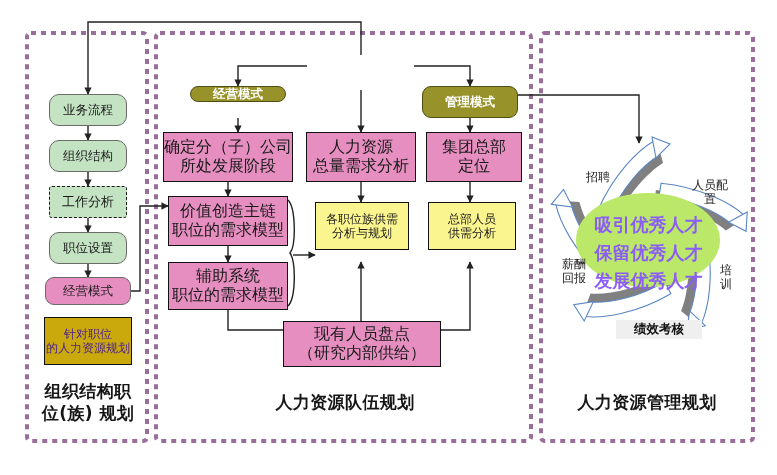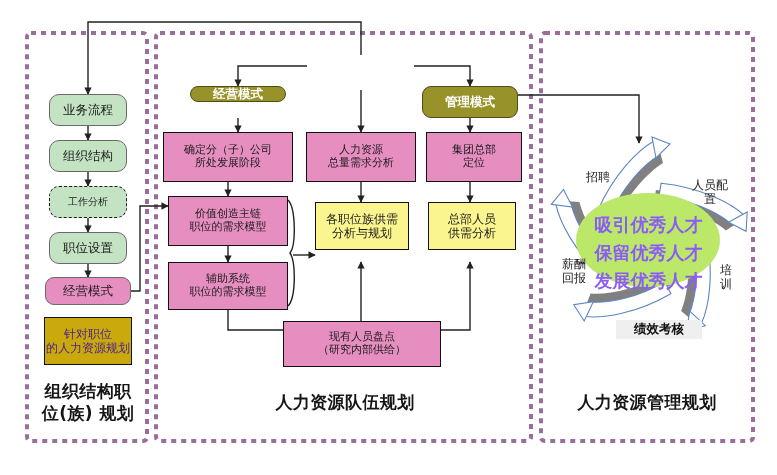--- a/index.html
+++ b/index.html
@@ -7,25 +7,25 @@
   body{width:777px;height:475px;position:relative;overflow:hidden;
        font-family:"DejaVu Sans","Liberation Sans",sans-serif;}
   #stage{position:absolute;left:0;top:0;width:777px;height:475px;}
   svg.layer{position:absolute;left:0;top:0;width:777px;height:475px;overflow:visible;}
   .node{position:absolute;box-sizing:border-box;display:flex;align-items:center;
         justify-content:center;text-align:center;line-height:1.18;}
   .node span{display:block;width:100%;}
   
   .green-round{background:#c3e3c3;border:1.4px solid #6a6a6a;border-radius:10px;
       color:#1a1a1a;font-size:12.5px;}
-  .green-dash{background:#c3e3c3;border:1.6px dashed #1a1a1a;border-radius:10px;
-      color:#1a1a1a;font-size:10px;}
+  .green-dash{background:#c3e3c3;border:1.6px dashed #1a1a1a;border-radius:3px;
+      color:#1a1a1a;font-size:13px;}
   .pink-round{background:#e68ec0;border:1.3px solid #6a6a6a;border-radius:9px;
       color:#1a1a1a;font-size:12.5px;}
-  .pink-rect{background:#e68ec0;border:1.3px solid #111;color:#1a1a1a;font-size:11px;}
+  .pink-rect{background:#e68ec0;border:1.3px solid #111;color:#1a1a1a;font-size:16px;}
   .gold-rect{background:#c9a90b;border:1.4px solid #111;color:#4c1d95;font-size:12px;}
   .teal-round{background:#1fa36a;border:1.2px solid #0d7a4d;border-radius:9px;
       color:#ffffff;font-size:14.5px;font-weight:700;}
   .olive-round{background:#97932a;border:1.4px solid #4f4c14;border-radius:9px;
       color:#ffffff;font-size:12.5px;font-weight:700;}
   .yellow-rect{background:#fbf58f;border:1.3px solid #111;color:#1a1a1a;font-size:12px;}
   .panel-title{position:absolute;font-weight:700;color:#151515;line-height:1.28;
       text-align:center;letter-spacing:0.4px;}
   .petal-label{position:absolute;font-size:12px;color:#1a1a1a;text-align:center;
       line-height:1.15;}

